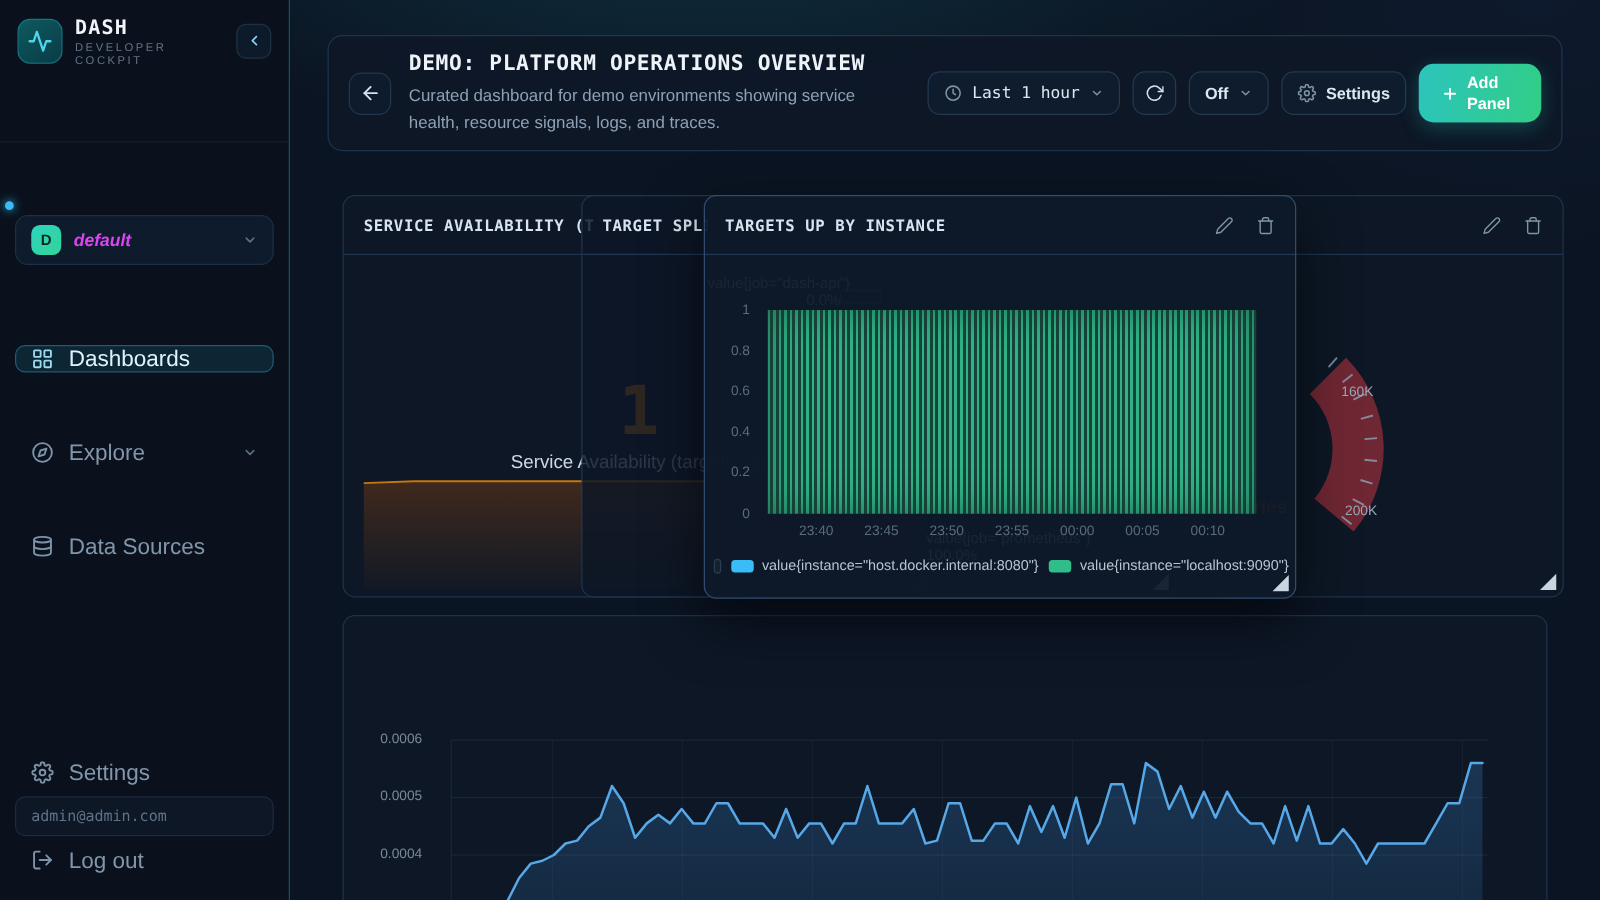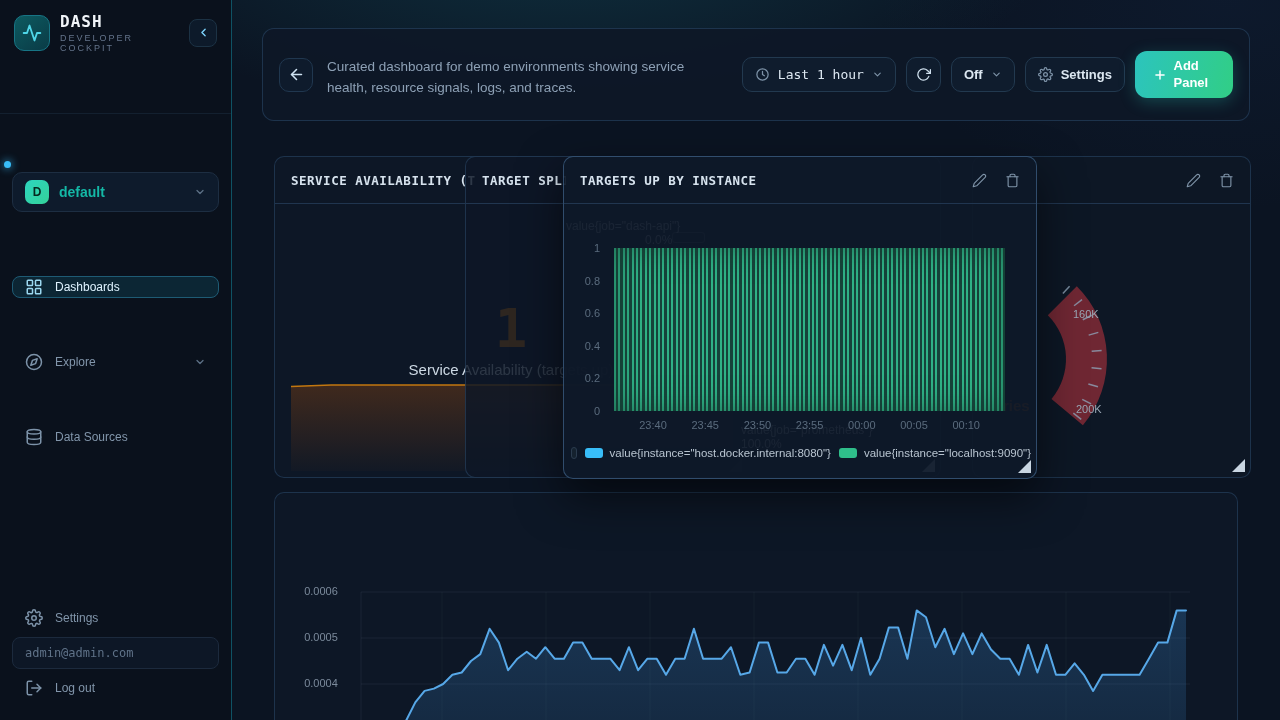--- a/index.html
+++ b/index.html
@@ -16,23 +16,23 @@
   .brand-text { flex:1; min-width:0; }
   .brand-name { font-family:"DejaVu Sans Mono",monospace; font-weight:700; font-size:16px; color:#f1f5f9; letter-spacing:1px; }
   .brand-sub { font-size:9px; letter-spacing:2px; color:#64748b; margin-top:2px; }
   .collapse-btn { width:28px; height:28px; border-radius:8px; background:#0d1a2a; border:1px solid #1c3244;
     display:flex; align-items:center; justify-content:center; color:#7dd3fc; cursor:pointer; }
   .side-divider { border-bottom:1px solid #13202f; margin:4px 0 12px 0; }
   .workspace { margin:0 12px 18px 12px; height:40px; border-radius:10px; background:#0e1b2c; border:1px solid #1d2e42;
     display:flex; align-items:center; gap:10px; padding:0 12px; cursor:pointer; }
   .ws-avatar { width:24px; height:24px; border-radius:7px; background:linear-gradient(135deg,#2dd4bf,#34d399);
     color:#06281f; font-weight:700; font-size:12px; display:flex; align-items:center; justify-content:center; }
-  .ws-name { flex:1; font-size:14px; font-weight:600; color:#14b8a6; }
+  .ws-name { flex:1; font-size:14px; font-weight:600; color:#d946ef;font-style:italic; }
   .nav-item { position:relative; margin:0 12px 7px 12px; height:22px; border-radius:8px; display:flex; align-items:center;
-    gap:12px; padding:0 12px; color:#8296ab; font-size:12px; cursor:pointer; border:1px solid transparent; }
+    gap:12px; padding:0 12px; color:#8296ab; font-size:18px; cursor:pointer; border:1px solid transparent; }
   .nav-item .ni-icon { width:18px; height:18px; color:#7d93a9; flex:0 0 auto; }
   .nav-item.active { background:rgba(17,94,116,0.28); border-color:#1e5b74; color:#dff3ff; }
   .nav-item.active .ni-icon { color:#9bd8f0; }
   .nav-spacer { flex:1; }
   .active-dot { position:absolute; left:4px; top:161px; width:7px; height:7px; border-radius:50%;
     background:#38bdf8; box-shadow:0 0 8px #38bdf8; }
   .nav-chevron { margin-left:auto; color:#5d7186; width:12px; height:12px; }
   .email-pill { margin:8px 12px; height:32px; border-radius:8px; background:#0d1726; border:1px solid #1c2a3d;
     display:flex; align-items:center; padding:0 12px; font-family:"DejaVu Sans Mono",monospace; font-size:12px; color:#5f7288; }
   .side-footer { margin-bottom:14px; }
@@ -200,20 +200,21 @@
 <div class="content">
 
   <div class="topbar">
     <div class="back-btn">
       <svg width="17" height="17" viewBox="0 0 24 24" fill="none" stroke="currentColor" stroke-width="2.2" stroke-linecap="round" stroke-linejoin="round">
           <line x1="19" y1="12" x2="5" y2="12"></line>
           <polyline points="12 19 5 12 12 5"></polyline>
         </svg>
     </div>
     <div class="tb-text">
+      <div class="tb-title">DEMO: PLATFORM OPERATIONS OVERVIEW</div>
       <div class="tb-desc">Curated dashboard for demo environments showing service health, resource signals, logs, and traces.</div>
     </div>
     <div class="tb-controls">
       <div class="ctl-pill">
         <svg class="muted-ic" width="15" height="15" viewBox="0 0 24 24" fill="none" stroke="currentColor" stroke-width="2" stroke-linecap="round" stroke-linejoin="round">
             <circle cx="12" cy="12" r="9"></circle>
             <polyline points="12 7 12 12 15 14"></polyline>
           </svg>
         <span class="lbl">Last 1 hour</span>
         <svg class="muted-ic" width="11" height="11" viewBox="0 0 24 24" fill="none" stroke="currentColor" stroke-width="2.5" stroke-linecap="round" stroke-linejoin="round">

